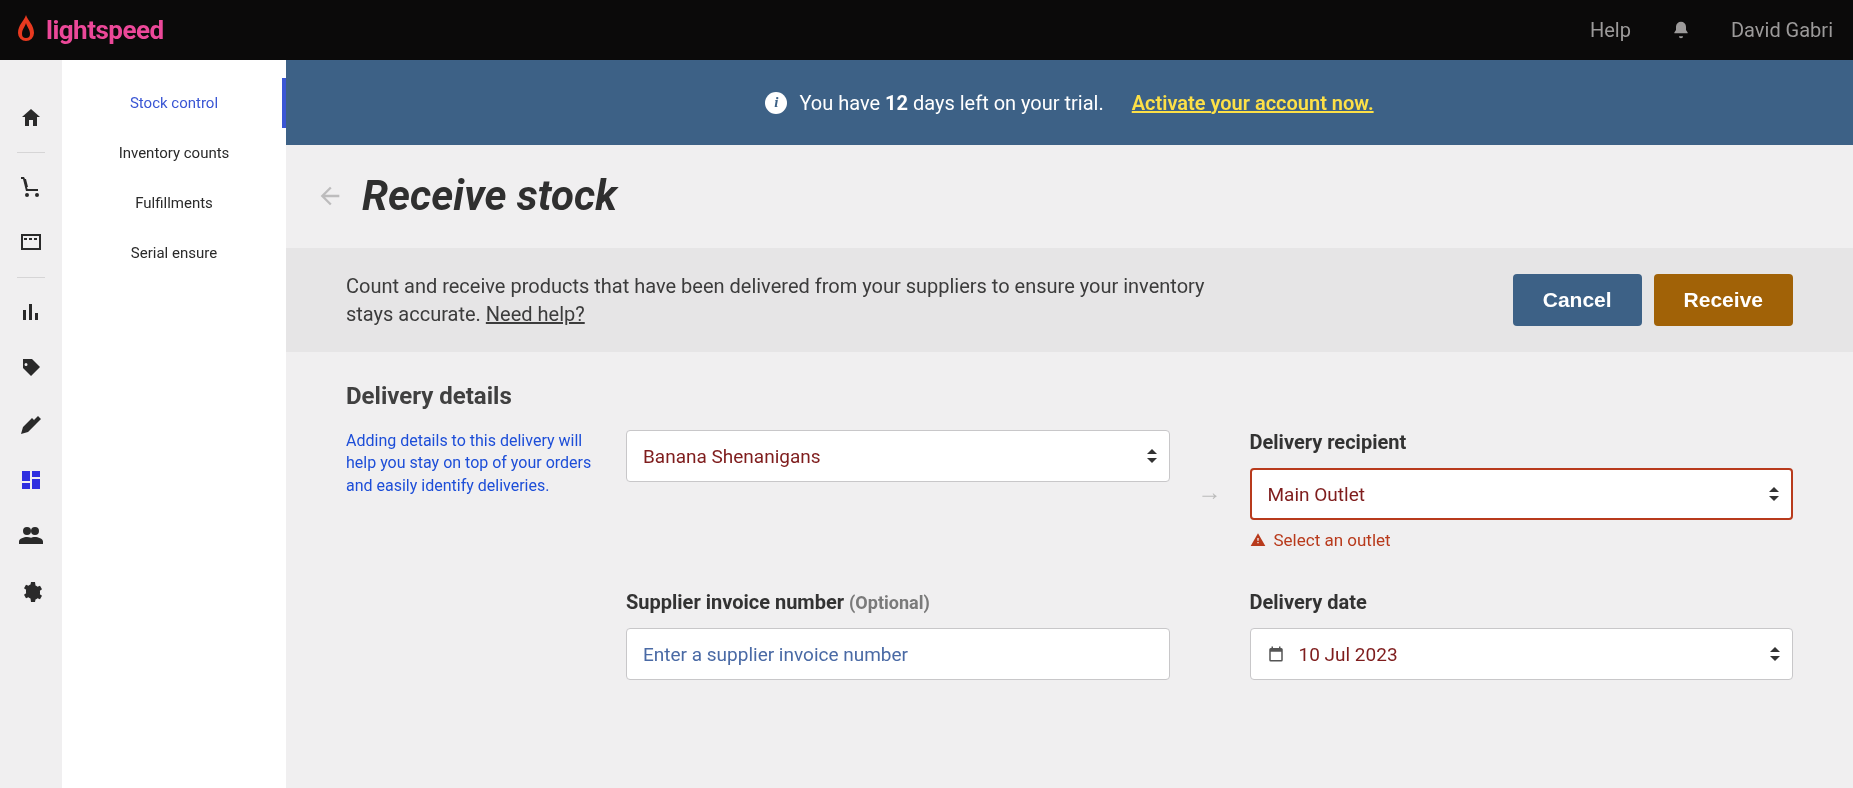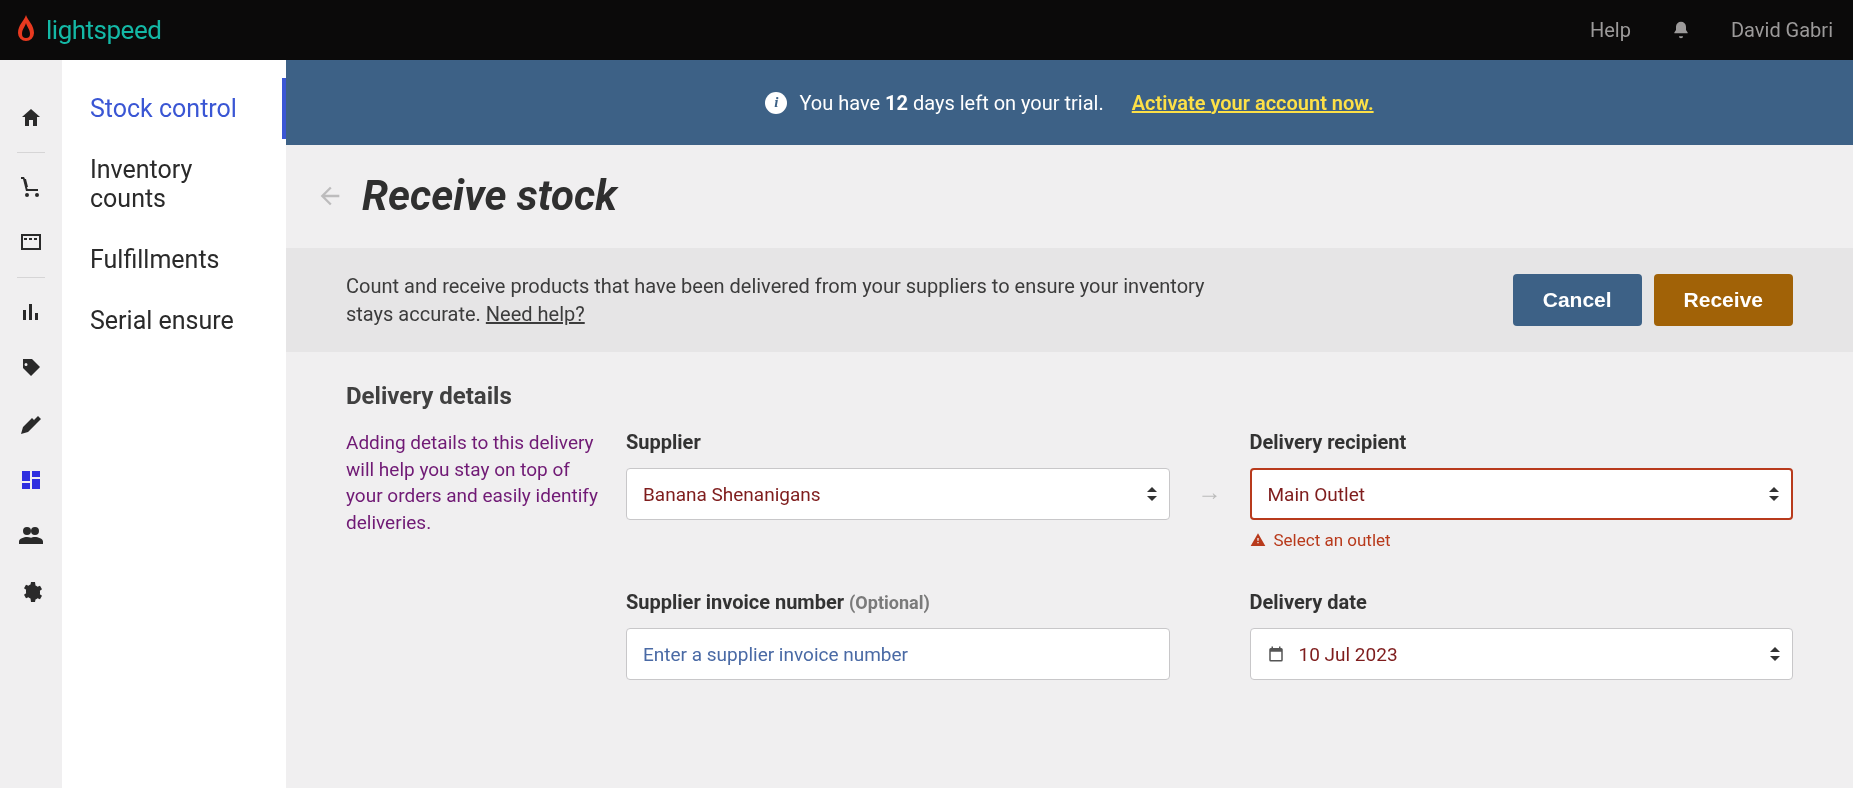--- a/index.html
+++ b/index.html
@@ -26,23 +26,23 @@
   .logo-wrap {
     display: flex;
     align-items: center;
     gap: 8px;
   }
   .logo-flame {
     width: 24px;
     height: 30px;
   }
   .logo-text {
-    color: #14b8a6;
+    color: #ec4899;
     font-size: 26px;
-    font-weight: 400;
+    font-weight: 700;
     letter-spacing: -0.5px;
   }
   .top-right {
     display: flex;
     align-items: center;
     gap: 40px;
     color: #9c9a9a;
     font-size: 20px;
   }
   .top-right .item {
@@ -81,24 +81,25 @@
     height: 1px;
     background: #d6d5d6;
     margin: 6px 0;
   }
   .submenu {
     width: 224px;
     background: #fff;
     padding-top: 18px;
   }
   .submenu-item {
-    padding: 16px 28px;
-    font-size: 25px;
+    padding: 16px 16px;
+    font-size: 15px;
     color: #2a2a2a;
     position: relative;
+    text-align: center;
   }
   .submenu-item.active {
     color: #3a56d4;
   }
   .submenu-item.active::after {
     content:"";
     position:absolute;
     right:0; top:0; bottom:0;
     width:4px;
     background:#3a56d4;
@@ -180,22 +181,22 @@
     margin-bottom: 20px;
   }
   .delivery-grid {
     display:grid;
     grid-template-columns: 260px 1fr 40px 1fr;
     column-gap: 20px;
     row-gap: 40px;
     align-items: start;
   }
   .help-col {
-    font-size: 19px;
-    color:#701a75;
+    font-size: 16px;
+    color:#1d4ed8;
     line-height:1.4;
     grid-row: span 2;
   }
   .field-label {
     font-size: 20px;
     font-weight: 700;
     color:#333;
     margin-bottom: 14px;
   }
   .field-label .optional {
@@ -370,21 +371,20 @@
     </div>
 
     <div class="panel">
       <div class="section-title">Delivery details</div>
 
       <div class="delivery-grid">
 
         <div class="help-col">Adding details to this delivery will help you stay on top of your orders and easily identify deliveries.</div>
 
         <div>
-          <div class="field-label">Supplier</div>
           <div class="select-box">
             <span>Banana Shenanigans</span>
             <div class="spinner-arrows">
                 <span class="up"></span>
                 <span class="down"></span>
               </div>
           </div>
         </div>
 
         <div class="arrow-between">→</div>

